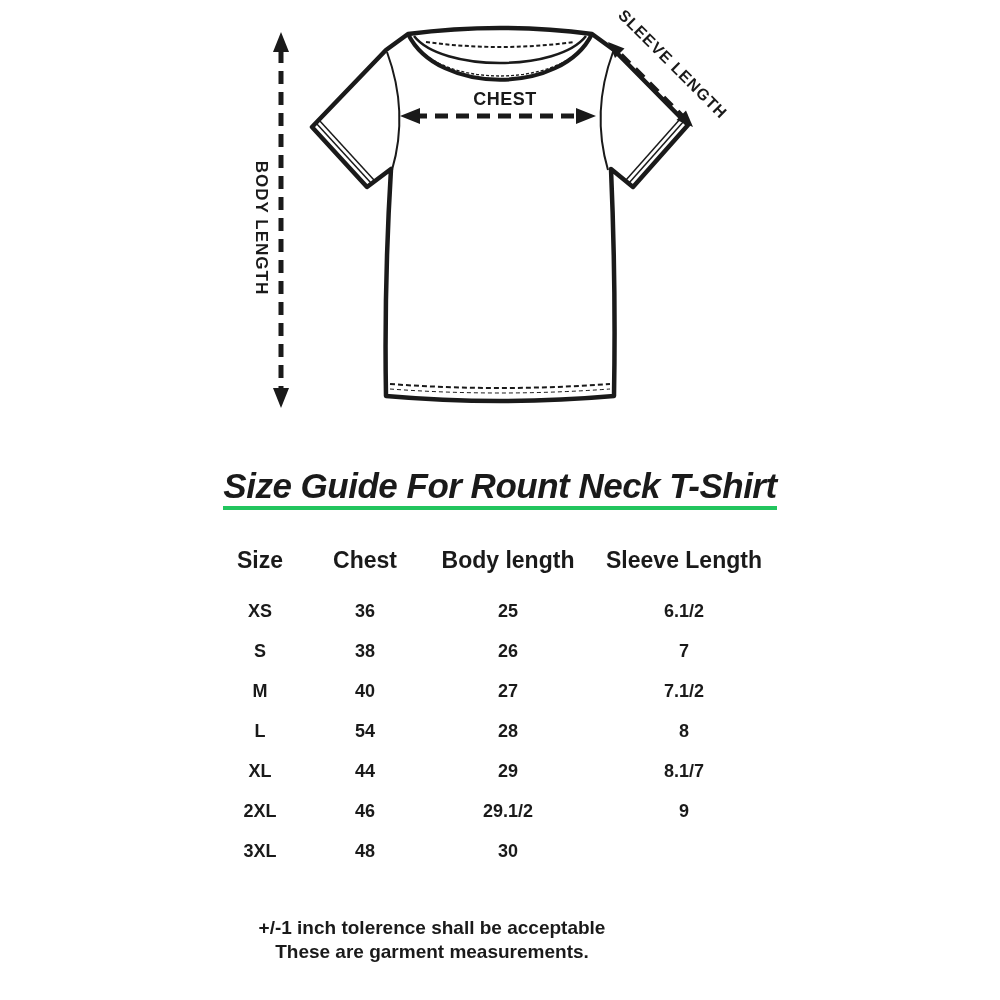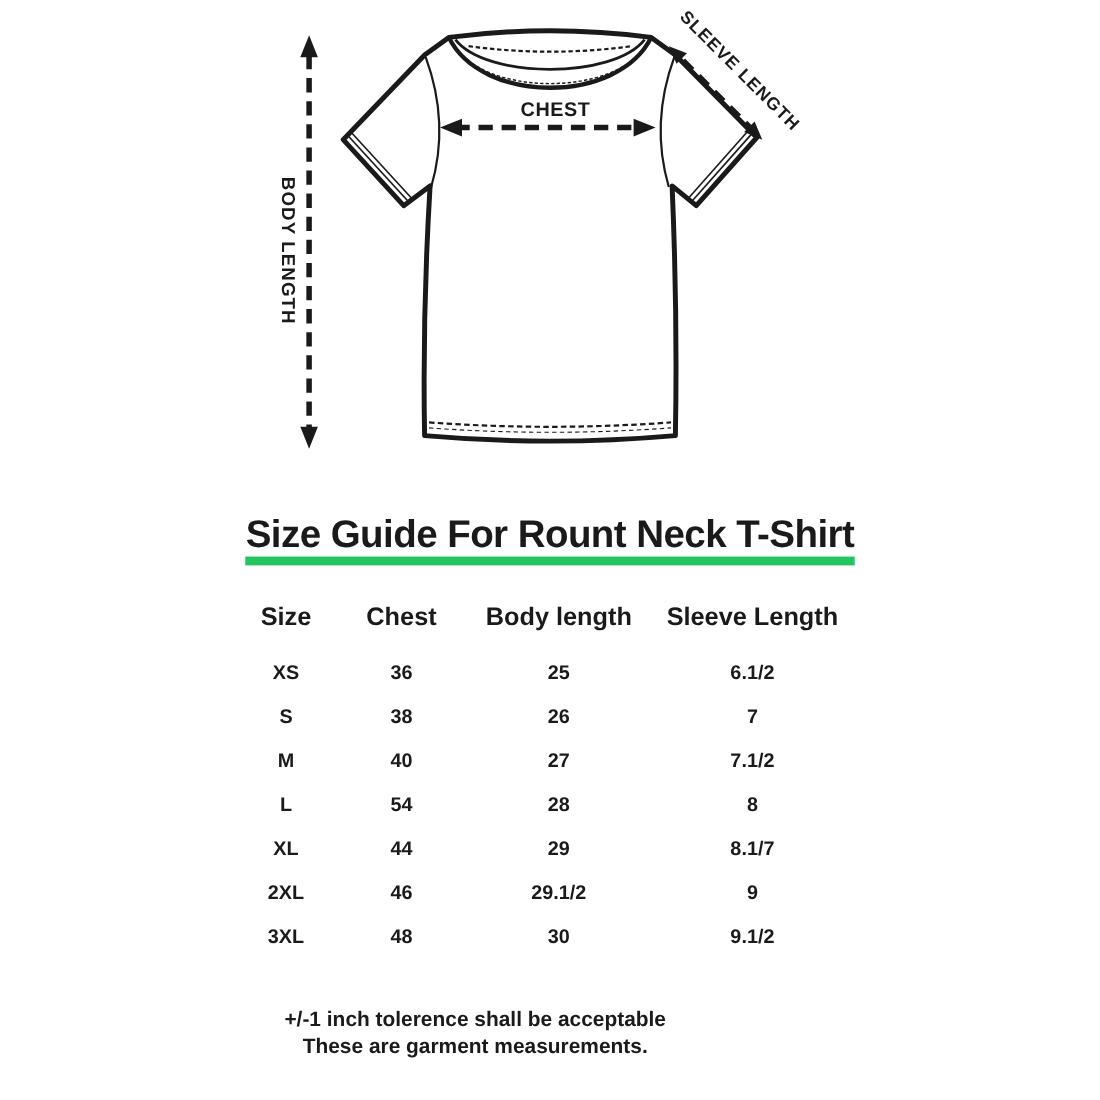--- a/index.html
+++ b/index.html
@@ -7,21 +7,21 @@
     width:1000px;height:1000px;position:relative;
     background:#ffffff;color:#1a1a1a;
     font-family:"Liberation Sans",sans-serif;
     overflow:hidden;
   }
   .diagram{position:absolute;top:0;left:0;}
   .page-title{
     position:absolute;top:466px;left:0;width:1000px;
     text-align:center;font-size:35px;font-weight:bold;letter-spacing:-0.5px;
   }
-  .page-title span{border-bottom:8px solid #22c55e;padding-bottom:1px;}
+  .page-title span{border-bottom:4px solid #22c55e;padding-bottom:1px;font-style:italic;}
   .size-table{position:absolute;top:545px;left:0;width:1000px;}
   .tr{position:relative;height:30px;}
   .tr.head{margin-bottom:21px;}
   .tr.data{margin-bottom:10px;}
   .td{
     position:absolute;top:0;height:30px;line-height:30px;
     text-align:center;font-weight:bold;white-space:nowrap;
   }
   .head .td{font-size:23px;}
   .data .td{font-size:18px;}
@@ -141,20 +141,19 @@
   <div class="tr data">
     <span class="td c1">2XL</span>
     <span class="td c2">46</span>
     <span class="td c3">29.1/2</span>
     <span class="td c4">9</span>
   </div>
   <div class="tr data">
     <span class="td c1">3XL</span>
     <span class="td c2">48</span>
     <span class="td c3">30</span>
-    <span class="td c4">9.1/2</span>
   </div>
 </div>
 
 <div class="footnote">
   <div>+/-1 inch tolerence shall be acceptable</div>
   <div>These are garment measurements.</div>
 </div>
 
 </body></html>

